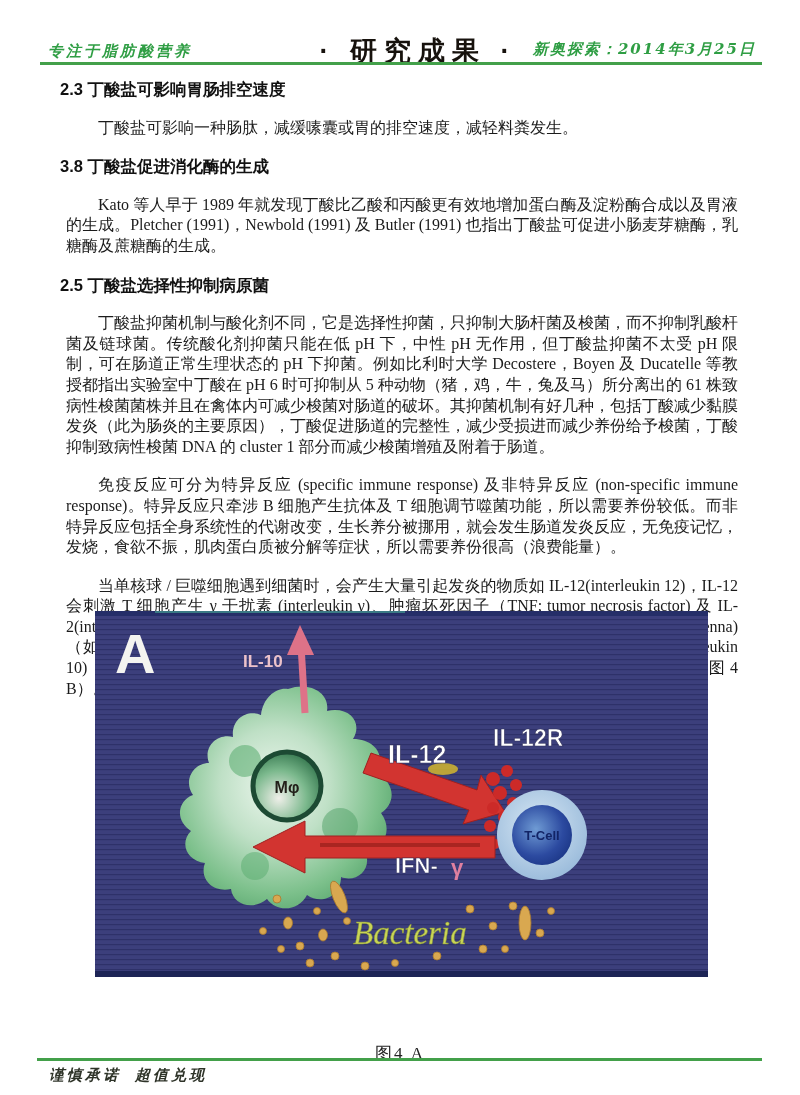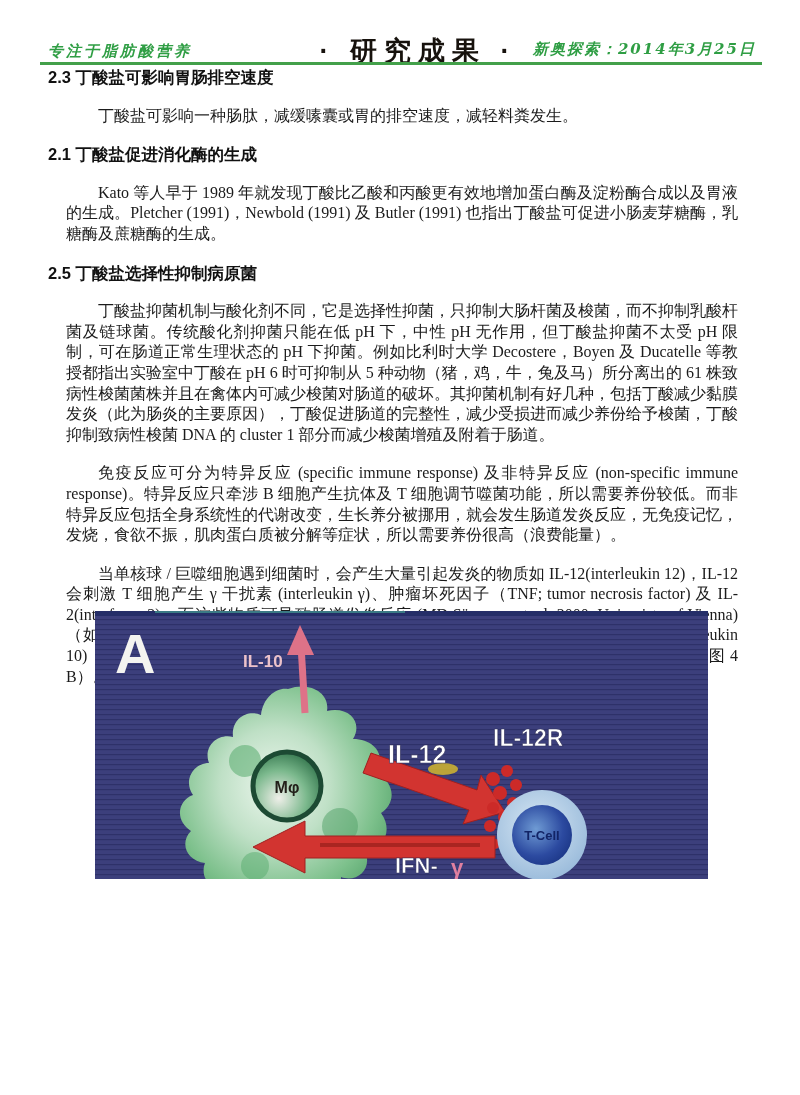--- a/index.html
+++ b/index.html
@@ -1,30 +1,30 @@
 <!DOCTYPE html>
 <html><head>
 <meta charset="utf-8">
 <style>
   html,body{margin:0;padding:0;background:#ffffff;}
-  .page{position:relative;width:800px;height:879px;background:#ffffff;overflow:hidden;
+  .page{position:relative;width:800px;height:1095px;background:#ffffff;overflow:hidden;
         font-family:"Liberation Serif","DejaVu Serif",serif;color:#1b1b1b;}
 
   
   .hdr-left{position:absolute;left:48px;top:42px;font-size:15px;font-style:italic;font-weight:bold;
             color:#2f9e44;letter-spacing:3px;font-family:"DejaVu Serif",serif;}
   .hdr-title{position:absolute;left:0;right:0;top:33px;text-align:center;font-size:27px;font-weight:bold;
              color:#17120d;letter-spacing:7px;font-family:"Liberation Sans","DejaVu Sans",sans-serif;padding-left:36px;}
   .hdr-right{position:absolute;right:44px;top:40px;font-size:15px;font-style:italic;font-weight:bold;
              color:#2f9e44;letter-spacing:2px;font-family:"DejaVu Serif",serif;}
   .rule-top{position:absolute;left:40px;right:38px;top:62px;height:3px;background:#43a04a;}
 
   
   .content{position:absolute;left:48px;top:67px;width:708px;}
-  .sec-heading{margin:0;font-size:16.5px;line-height:20.6px;font-weight:bold;color:#111;
+  .sec-heading{margin:12px;font-size:16.5px;line-height:20.6px;font-weight:bold;color:#111;
                font-family:"Liberation Sans","DejaVu Sans",sans-serif;}
   .para{margin:18px;font-size:16px;line-height:20.6px;text-align:justify;text-indent:2em;color:#1b1b1b;}
 
   
   .figure-wrap{position:absolute;left:95px;top:611px;width:613px;height:366px;}
   .fig-caption{position:absolute;left:0;right:0;top:1042px;text-align:center;font-size:17px;
                letter-spacing:2px;color:#222;}
 
   
   .rule-bottom{position:absolute;left:37px;right:38px;top:1058px;height:3px;background:#43a04a;}
@@ -38,21 +38,21 @@
 <div class="page">
 
   <div class="hdr-left">专注于脂肪酸营养</div>
   <div class="hdr-title">· 研究成果 ·</div>
   <div class="hdr-right">新奥探索：2014年3月25日</div>
   <div class="rule-top"></div>
 
   <div class="content" id="sections">
       <h2 class="sec-heading">2.3 丁酸盐可影响胃肠排空速度</h2>
       <p class="para">丁酸盐可影响一种肠肽，减缓嗉囊或胃的排空速度，减轻料粪发生。</p>
-      <h2 class="sec-heading">2.1 丁酸盐促进消化酶的生成</h2>
+      <h2 class="sec-heading">3.8 丁酸盐促进消化酶的生成</h2>
       <p class="para">Kato 等人早于 1989 年就发现丁酸比乙酸和丙酸更有效地增加蛋白酶及淀粉酶合成以及胃液的生成。Pletcher (1991)，Newbold (1991) 及 Butler (1991) 也指出丁酸盐可促进小肠麦芽糖酶，乳糖酶及蔗糖酶的生成。</p>
       <h2 class="sec-heading">2.5 丁酸盐选择性抑制病原菌</h2>
       <p class="para">丁酸盐抑菌机制与酸化剂不同，它是选择性抑菌，只抑制大肠杆菌及梭菌，而不抑制乳酸杆菌及链球菌。传统酸化剂抑菌只能在低 pH 下，中性 pH 无作用，但丁酸盐抑菌不太受 pH 限制，可在肠道正常生理状态的 pH 下抑菌。例如比利时大学 Decostere，Boyen 及 Ducatelle 等教授都指出实验室中丁酸在 pH 6 时可抑制从 5 种动物（猪，鸡，牛，兔及马）所分离出的 61 株致病性梭菌菌株并且在禽体内可减少梭菌对肠道的破坏。其抑菌机制有好几种，包括丁酸减少黏膜发炎（此为肠炎的主要原因），丁酸促进肠道的完整性，减少受损进而减少养份给予梭菌，丁酸抑制致病性梭菌 DNA 的 cluster 1 部分而减少梭菌增殖及附着于肠道。</p>
       <p class="para">免疫反应可分为特异反应 (specific immune response) 及非特异反应 (non-specific immune response)。特异反应只牵涉 B 细胞产生抗体及 T 细胞调节噬菌功能，所以需要养份较低。而非特异反应包括全身系统性的代谢改变，生长养分被挪用，就会发生肠道发炎反应，无免疫记忆，发烧，食欲不振，肌肉蛋白质被分解等症状，所以需要养份很高（浪费能量）。</p>
       <p class="para">当单核球 / 巨噬细胞遇到细菌时，会产生大量引起发炎的物质如 IL-12(interleukin 12)，IL-12 会刺激 T 细胞产生 γ 干扰素 (interleukin γ)、肿瘤坏死因子（TNF; tumor necrosis factor) 及 IL-2(interferon 2)，而这些物质可导致肠道发炎反应 (MD Säemann et. al. 2000, Univeristy of Vienna)（如图 4 A）。而当肠道有丁酸存在时，丁酸会刺激单核球 / 巨噬细胞产生 IL-10(interleukin 10)，然后 IL-10 会反过来抑制 IL-12 及干扰素 γ 的生成，所以肠道发炎反应可被抑制（如图 4 B）。</p>
     </div>
 
   <div class="figure-wrap">
     <svg width="613" height="366" viewBox="0 0 613 366">
       <defs>

